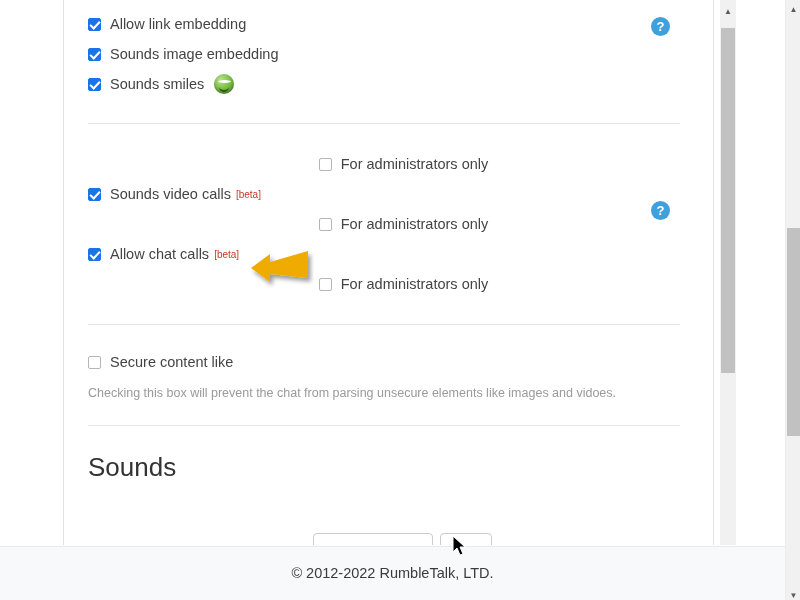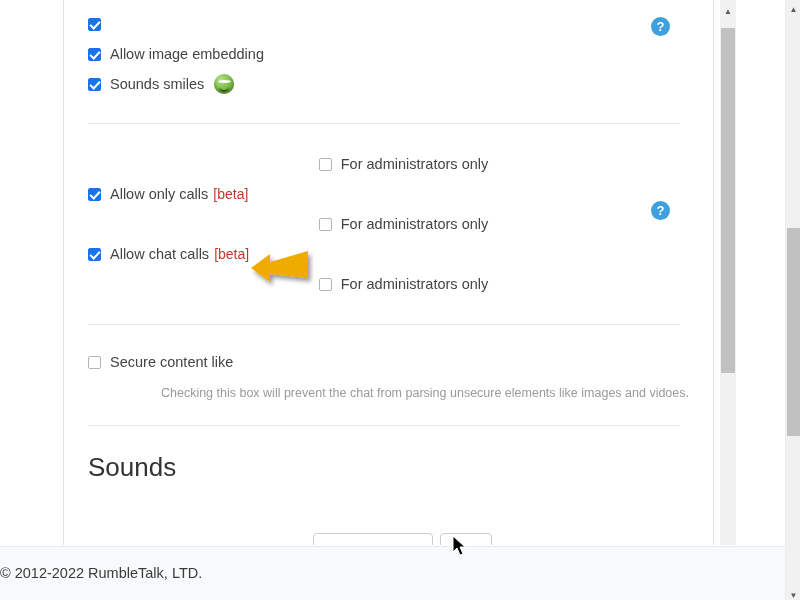--- a/index.html
+++ b/index.html
@@ -95,21 +95,21 @@
   }
 
   .lbl {
     font-size: 14.5px;
     color: #444444;
     line-height: 1;
     white-space: nowrap;
   }
   .beta {
     color: #c0392b;
-    font-size: 14px;
+    font-size: 10px;
   }
 
   .smile {
     display: inline-block;
     margin-left: 10px;
     width: 20px; height: 20px;
     border-radius: 50%;
     background: radial-gradient(circle at 35% 30%, #b9e38c 0%, #7fc04a 45%, #4e8c28 100%);
     position: relative;
     vertical-align: middle;
@@ -154,21 +154,20 @@
     background: #e7e7e7;
     margin-left: 0;
     width: 592px;
   }
 
   
   .help-text {
     font-size: 12.5px;
     color: #9a9a9a;
     line-height: 1.4;
-    text-align: right;
   }
 
   
   .section-head {
     font-size: 26px;
     color: #333333;
     font-weight: normal;
     margin: 0;
     line-height: 1;
   }
@@ -255,21 +254,21 @@
     left: 0; top: 546px;
     width: 785px;
     height: 54px;
     background: #f8f9fa;
     border-top: 1px solid #e9ecef;
   }
   #footer-text {
     position: absolute;
     width: 100%;
     top: 18px;
-    text-align: left;
+    text-align: center;
     font-size: 14.5px;
     color: #3b3b3b;
   }
 
   
   #outer-scroll {
     position: absolute;
     left: 785px; top: 0;
     width: 15px; height: 600px;
     background: #f1f1f1;
@@ -304,42 +303,43 @@
 
     <div id="panel-left-border"></div>
     <div id="panel-right-border"></div>
 
     <div id="content">
       <div class="inner">
 
         <div id="embedding-group" style="padding-top:9px;">
             <div class="row">
               <span class="cb checked"></span>
+              <span class="lbl">Allow link embedding</span>
             </div>
             <div class="row">
               <span class="cb checked"></span>
-              <span class="lbl">Allow image embedding</span>
+              <span class="lbl">Sounds image embedding</span>
             </div>
             <div class="row">
               <span class="cb checked"></span>
               <span class="lbl">Sounds smiles</span>
               <span class="smile"></span>
             </div>
           </div>
 
         <div class="divider" style="margin-top:24px;"></div>
 
         <div id="sharing-group" style="padding-top:25px;">
             <div class="row indent">
               <span class="cb unchecked"></span>
               <span class="lbl">For administrators only</span>
             </div>
             <div class="row">
               <span class="cb checked"></span>
-              <span class="lbl">Allow only calls</span>
+              <span class="lbl">Sounds video calls</span>
               <span class="beta" style="margin-left: 5px;">[beta]</span>
             </div>
             <div class="row indent">
               <span class="cb unchecked"></span>
               <span class="lbl">For administrators only</span>
             </div>
             <div class="row">
               <span class="cb checked"></span>
               <span class="lbl">Allow chat calls</span>
               <span class="beta" style="margin-left: 5px;">[beta]</span>

